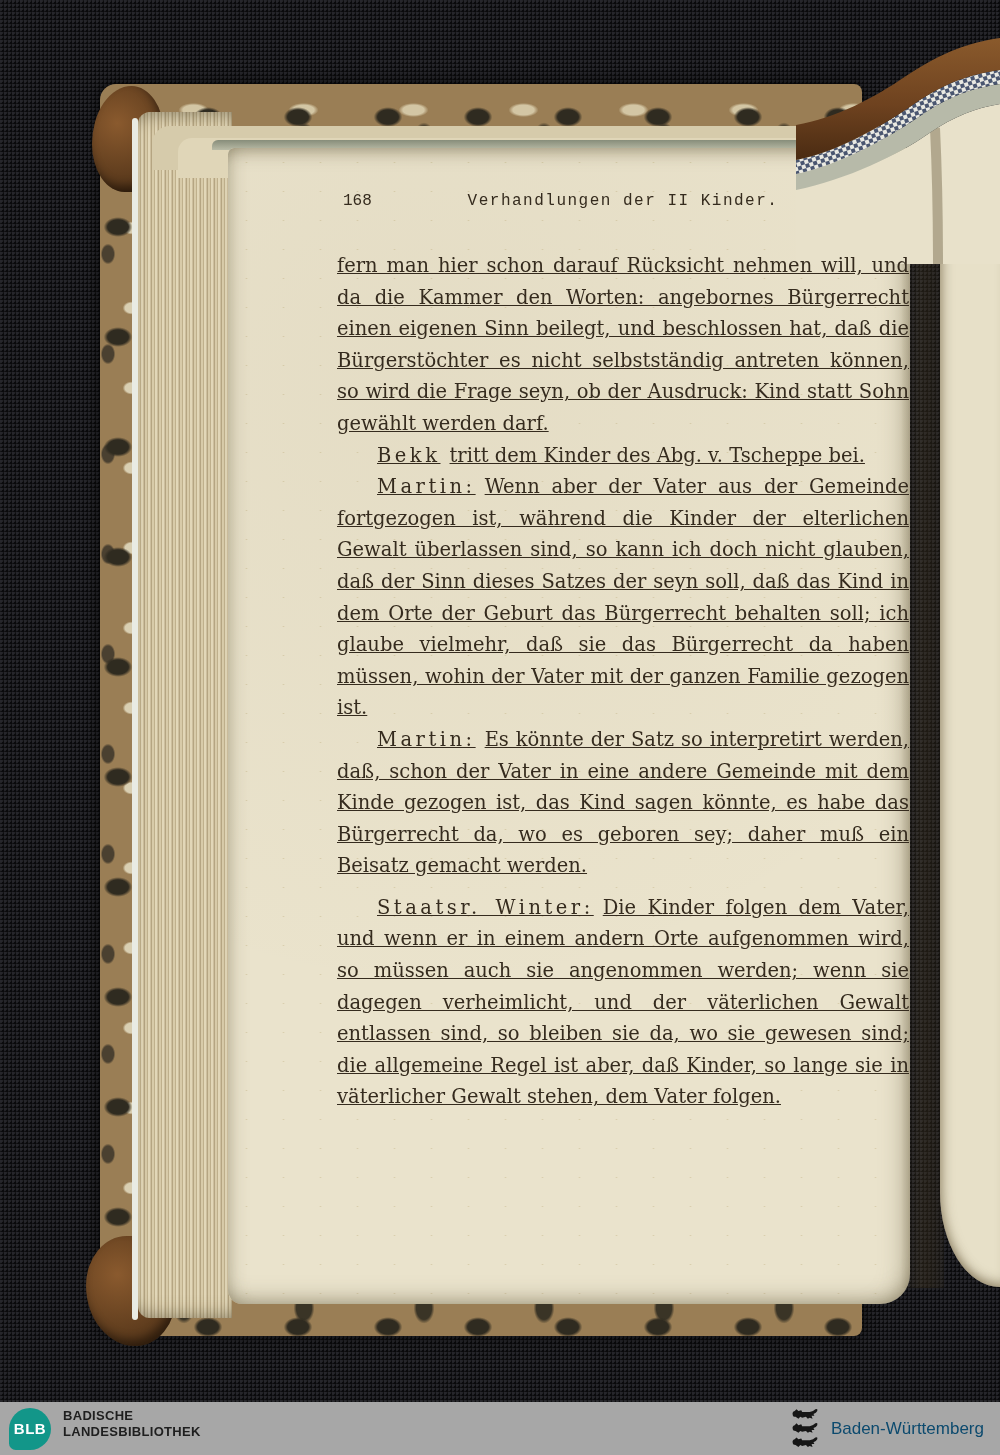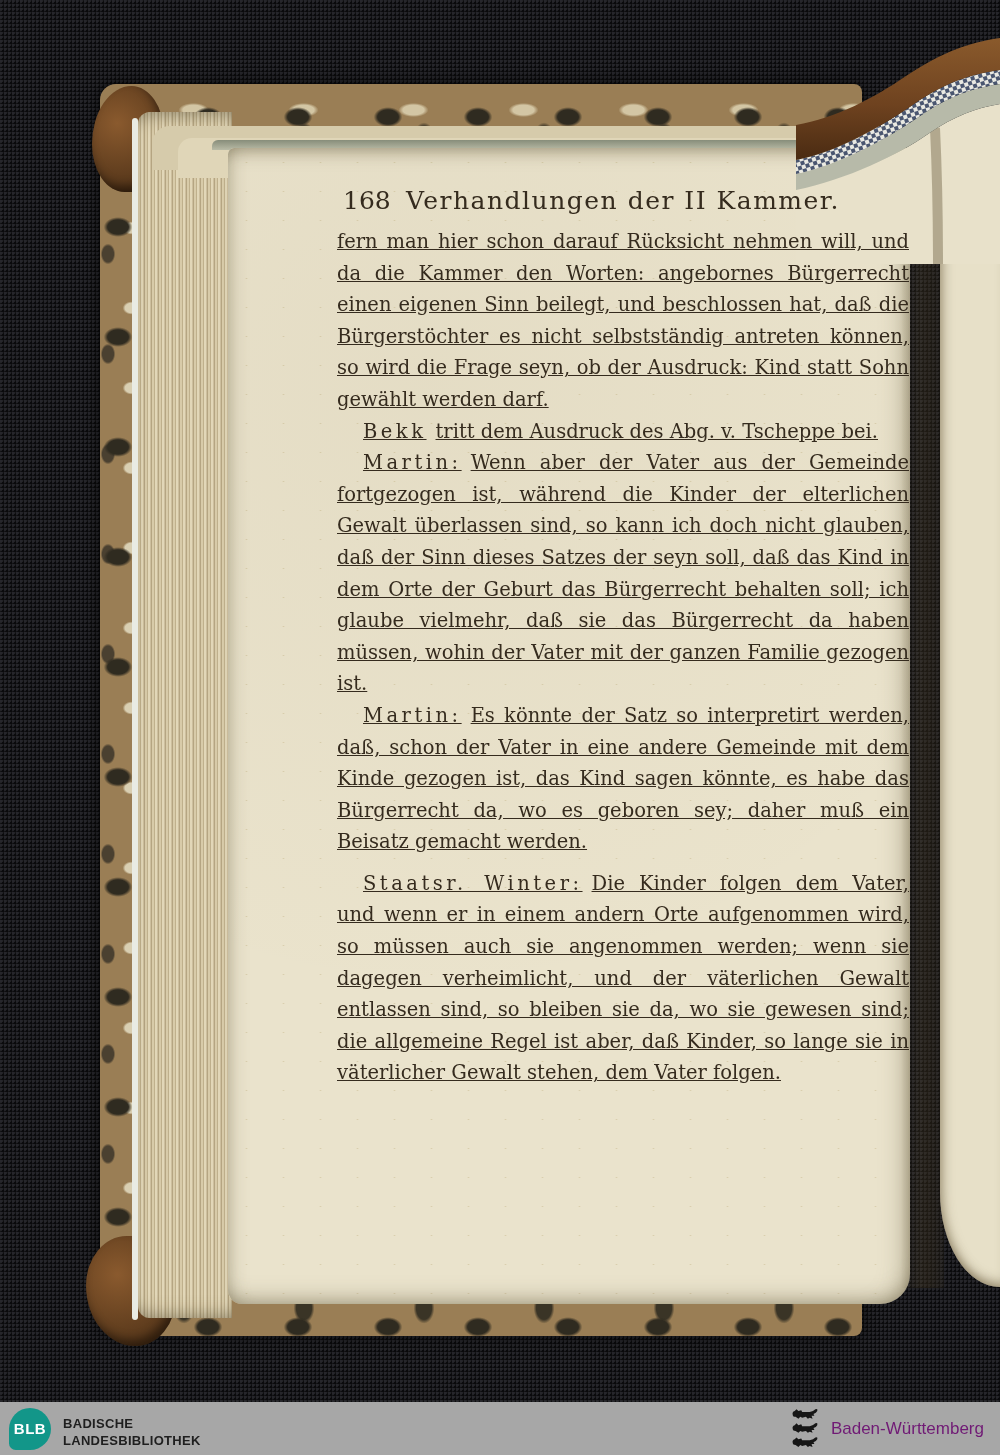--- a/index.html
+++ b/index.html
@@ -94,46 +94,46 @@
   .spine-svg{position:absolute;left:796px;top:20px;width:204px;height:244px;}
 
   
   .content{
     position:absolute;left:337px;top:186px;width:572px;
     color:var(--ink);
     font-family:"DejaVu Serif",serif;
     font-size:19.5px;line-height:31.6px;
     text-align:justify;
   }
-  .page-header{position:relative;height:32px;margin-bottom:8px;font-size:25px;line-height:30px;text-align:center;}
+  .page-header{position:relative;height:32px;margin-bottom:32px;font-size:16px;line-height:30px;text-align:center;font-family:Liberation Mono, monospace;}
   .page-num{position:absolute;left:6px;top:0;}
   .running-title{letter-spacing:1.5px;}
   .para{text-indent:26px;text-decoration:underline;}
   .para.first{text-indent:0;}
   .para.gap-before{margin-top:10px;}
-  .speaker{letter-spacing:3.5px;margin-right:9px;}
+  .speaker{letter-spacing:3.5px;margin-right:9px;margin-left:14px;}
   .speaker:empty{display:none;}
 
   
   .footer{
     position:absolute;left:0;top:1402px;width:1000px;height:53px;
     background:var(--footer-bar);
     display:flex;align-items:center;justify-content:space-between;
     padding:0 16px 0 9px;
   }
-  .footer-left{display:flex;align-items:flex-end;gap:12px;}
+  .footer-left{display:flex;align-items:flex-start;gap:12px;}
   .blb-logo{
     width:42px;height:42px;background:var(--logo-teal);
     border-radius:50% 50% 50% 16%;
     display:flex;align-items:center;justify-content:center;
   }
   .blb-logo span{color:#fff;font-weight:bold;font-size:15px;letter-spacing:.5px;}
   .library-name{font-weight:bold;font-size:13px;line-height:1.3;color:#1f1f1f;letter-spacing:.3px;}
   .footer-right{display:flex;align-items:center;gap:10px;}
-  .state-name{font-size:17px;color:#701a75;}
+  .state-name{font-size:17px;color:#0c4a6e;}
 </style>
 </head>
 <body>
 
 <div class="bg"></div>
 
 <div class="board"></div>
 <div class="leather-corner leather-tl"></div>
 <div class="leather-corner leather-bl"></div>
 
@@ -168,24 +168,24 @@
   <path d="M0,154 C46,144 94,117 124,96 C155,75 177,68 204,64 L204,84 C180,88 158,96 132,114 C104,134 50,160 0,170 Z" fill="#b7baa9"></path>
 
   <path d="M0,140 C42,132 86,106 118,84 C150,62 175,54 204,50 L204,64 C177,68 153,76 124,96 C94,117 46,144 0,154 Z" fill="url(#chk)"></path>
 
   <path d="M0,105 C40,98 78,78 110,56 C146,32 175,22 204,18 L204,50 C175,54 150,62 118,84 C86,106 42,132 0,140 Z" fill="url(#leath)"></path>
 </svg>
 
 <div class="content">
   <div class="page-header">
     <span class="page-num">168</span>
-    <span class="running-title">Verhandlungen der II Kammer.</span>
+    <span class="running-title">Verhandlungen der II Kinder.</span>
   </div>
   <p class="para first"><span>fern man hier schon darauf Rücksicht nehmen will, und da die Kammer den Worten: angebornes Bürgerrecht einen eigenen Sinn beilegt, und beschlossen hat, daß die Bürgerstöchter es nicht selbstständig antreten können, so wird die Frage seyn, ob der Ausdruck: Kind statt Sohn gewählt werden darf.</span></p>
-  <p class="para"><span class="speaker">Bekk</span><span>tritt dem Ausdruck des Abg. v. Tscheppe bei.</span></p>
+  <p class="para"><span class="speaker">Bekk</span><span>tritt dem Kinder des Abg. v. Tscheppe bei.</span></p>
   <p class="para"><span class="speaker">Martin:</span><span>Wenn aber der Vater aus der Gemeinde fortgezogen ist, während die Kinder der elterlichen Gewalt überlassen sind, so kann ich doch nicht glauben, daß der Sinn dieses Satzes der seyn soll, daß das Kind in dem Orte der Geburt das Bürgerrecht behalten soll; ich glaube vielmehr, daß sie das Bürgerrecht da haben müssen, wohin der Vater mit der ganzen Familie gezogen ist.</span></p>
   <p class="para"><span class="speaker">Martin:</span><span>Es könnte der Satz so interpretirt werden, daß, schon der Vater in eine andere Gemeinde mit dem Kinde gezogen ist, das Kind sagen könnte, es habe das Bürgerrecht da, wo es geboren sey; daher muß ein Beisatz gemacht werden.</span></p>
   <p class="para gap-before"><span class="speaker">Staatsr. Winter:</span><span>Die Kinder folgen dem Vater, und wenn er in einem andern Orte aufgenommen wird, so müssen auch sie angenommen werden; wenn sie dagegen verheimlicht, und der väterlichen Gewalt entlassen sind, so bleiben sie da, wo sie gewesen sind; die allgemeine Regel ist aber, daß Kinder, so lange sie in väterlicher Gewalt stehen, dem Vater folgen.</span></p>
 </div>
 
 <div class="footer">
   <div class="footer-left">
     <div class="blb-logo">
       <span>BLB</span>
     </div>

